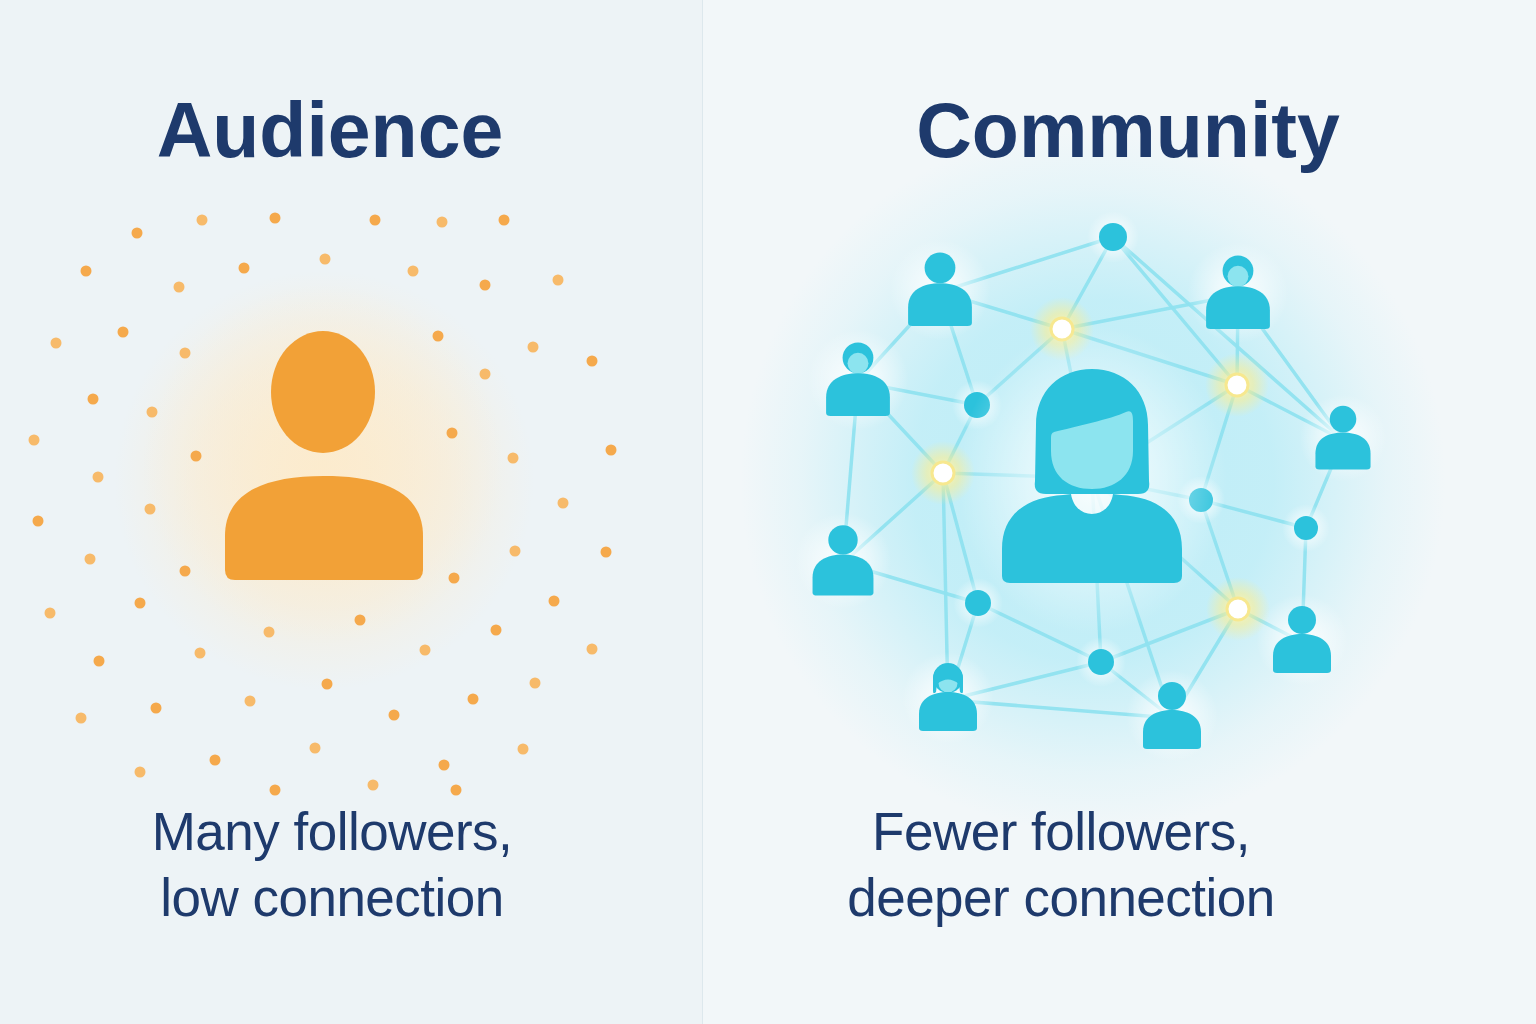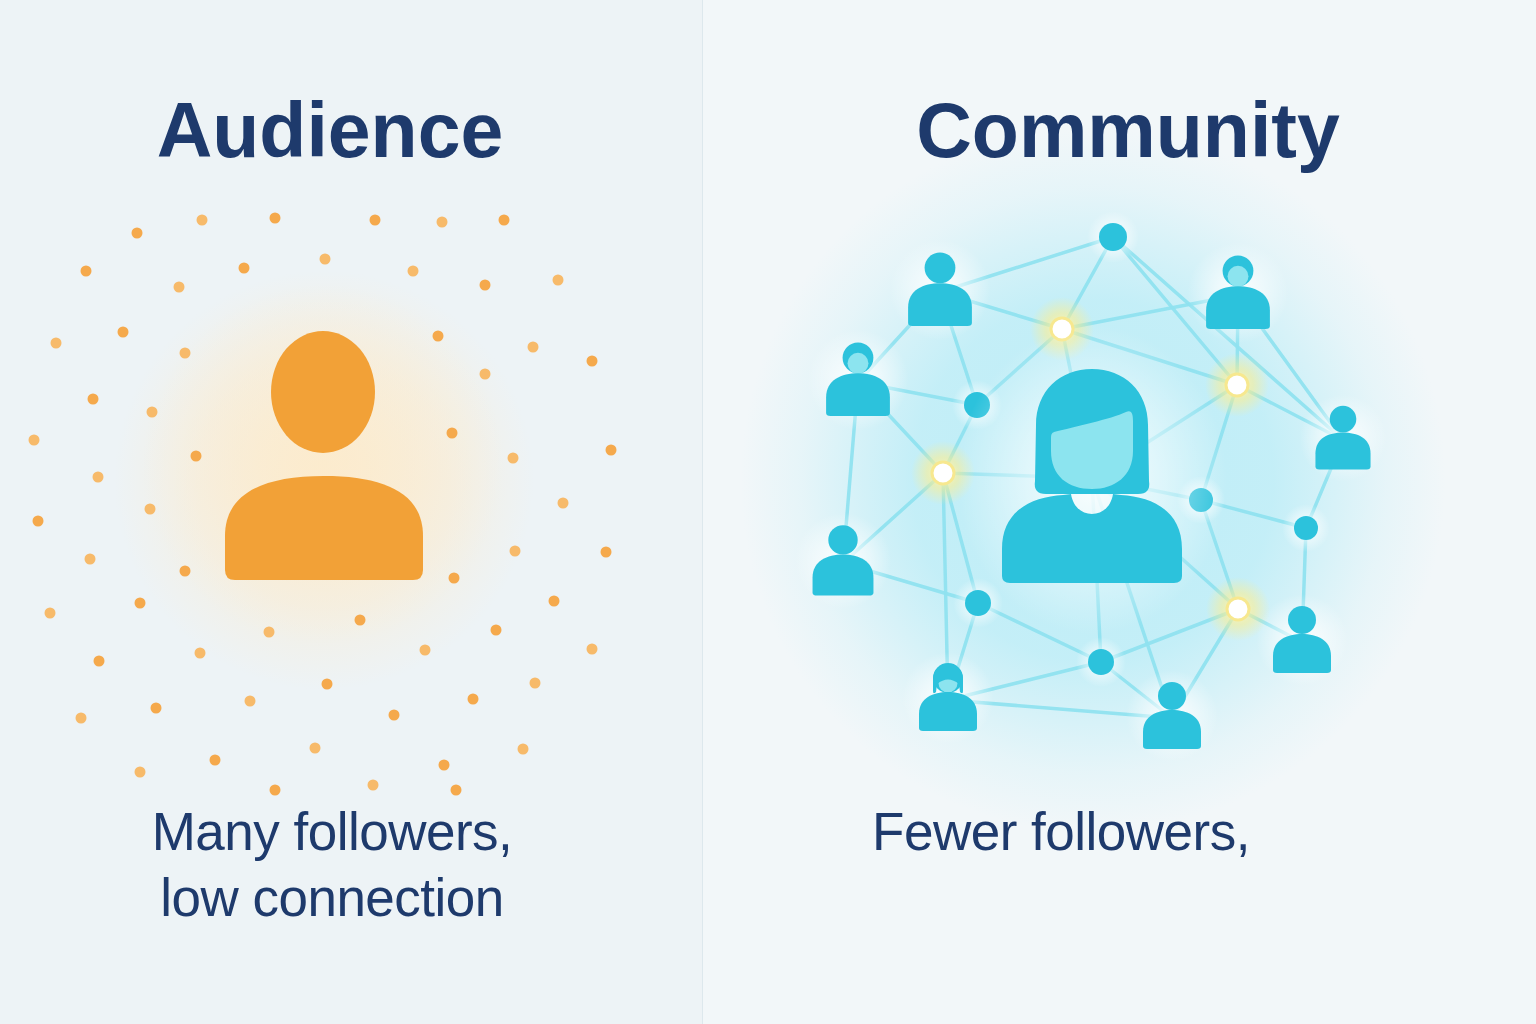--- a/index.html
+++ b/index.html
@@ -248,15 +248,16 @@
         <path d="M300,396 L300,369 C300,331 329,317 361,315 L369,314 C371,327 380,334 390,334 C400,334 409,327 411,314 L419,315 C451,317 480,331 480,369 L480,396 Q480,403 472,403 L308,403 Q300,403 300,396 Z" fill="#2CC2DC"></path>
       </g>
     </svg>
 
   <div class="caption" id="left-caption">
     <div>Many followers,</div>
     <div>low connection</div>
   </div>
   <div class="caption" id="right-caption">
     <div>Fewer followers,</div>
+    <div>deeper connection</div>
   </div>
 
 </div>
 
 </body></html>

